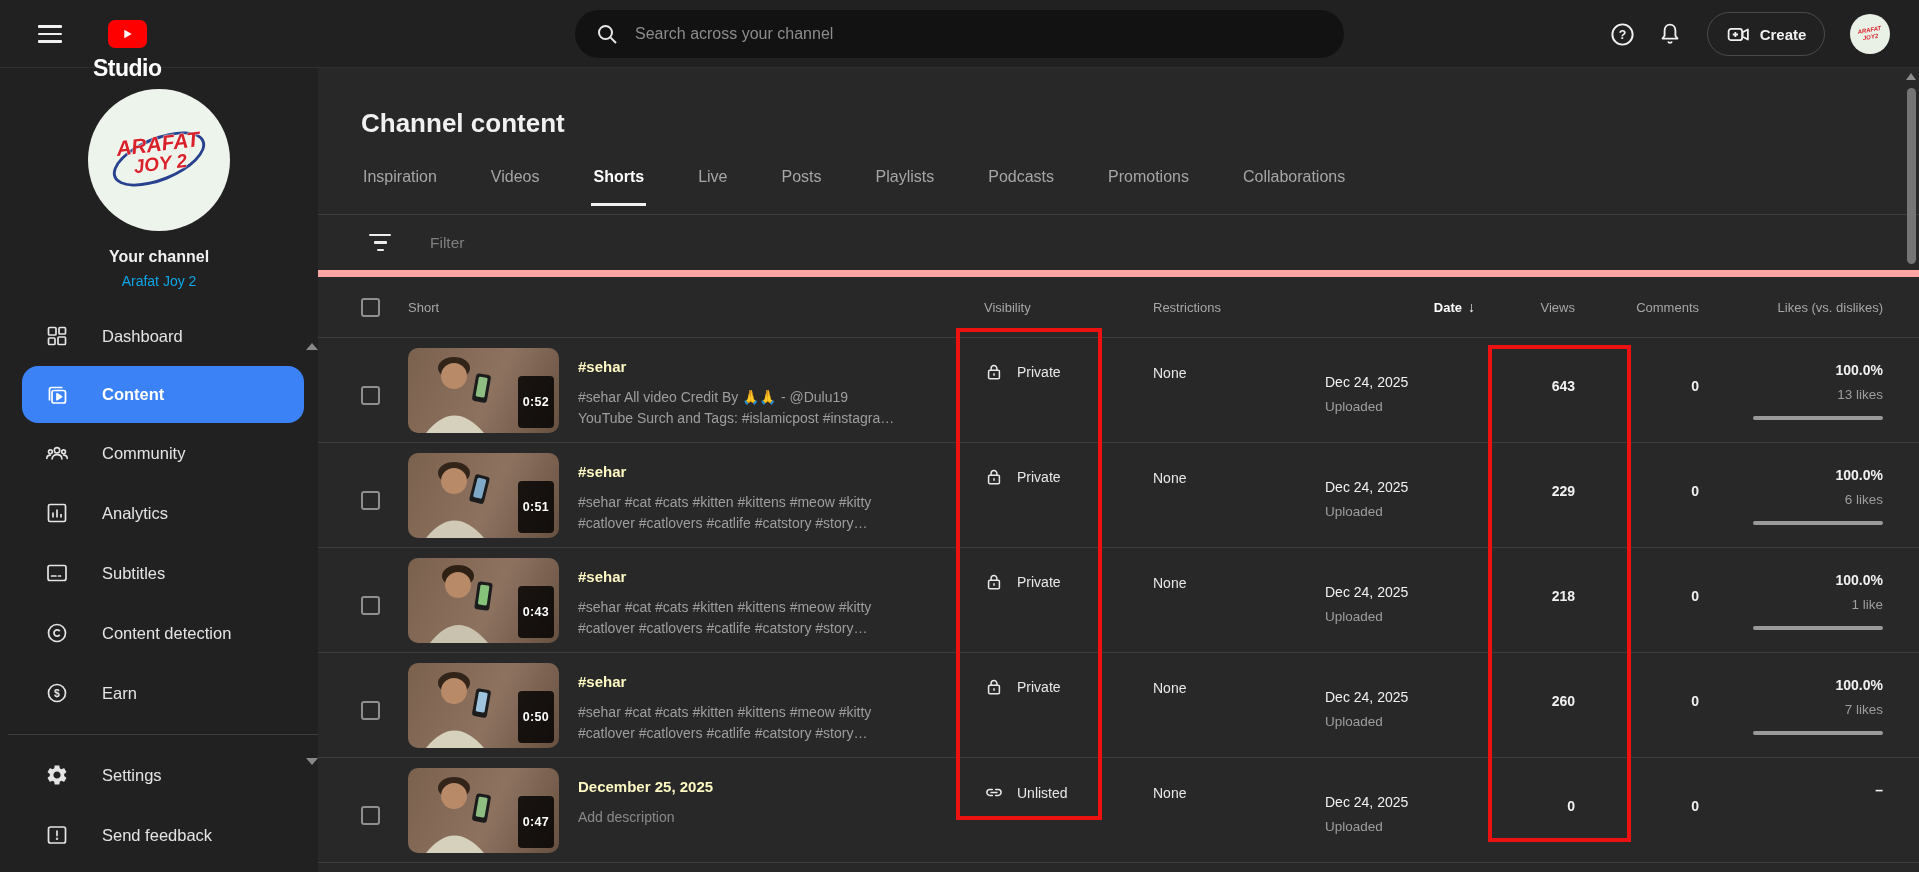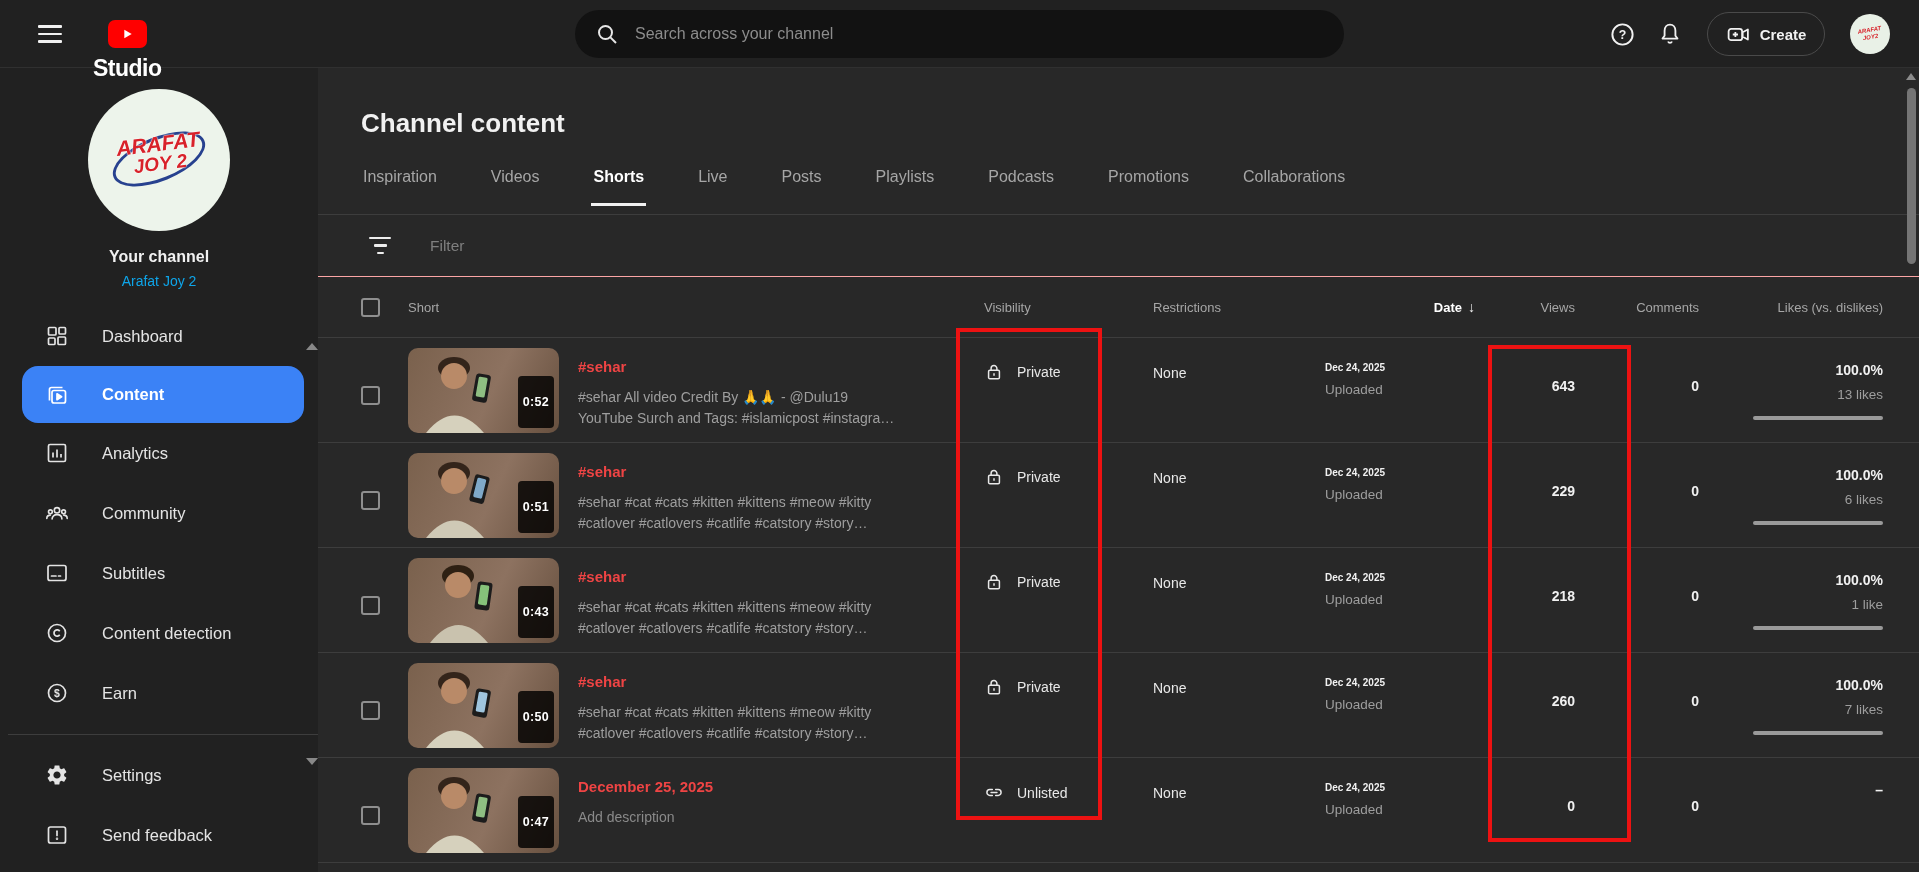--- a/index.html
+++ b/index.html
@@ -66,21 +66,21 @@
   
   .main { position:absolute; top:68px; left:318px; width:1601px; height:804px; background:#282828; }
   .page-title { padding:40px 4px 0 43px; font-size:26px; font-weight:bold; color:#f1f1f1; }
   .tabs { display:flex; gap:50px; padding-left:43px; margin-top:21px; height:55px;
     border-bottom:1px solid #3d3d3d; align-items:flex-start; }
   .tab { font-size:16px; color:#a6a6a6; padding:8px 2px 20px 2px; cursor:pointer; background:none; border:none;
     font-family:"Liberation Sans", sans-serif; position:relative; }
   .tab.selected { color:#fff; font-weight:bold; }
   .tab.selected::after { content:""; position:absolute; left:0; right:0; bottom:0; height:3px; background:#f1f1f1; }
 
-  .filter-row { height:62px; border-bottom:1px solid #fca5a5; display:flex; align-items:center; padding-left:50px; }
+  .filter-row { height:62px; border-bottom:7px solid #fca5a5; display:flex; align-items:center; padding-left:50px; }
   .funnel { display:flex; flex-direction:column; align-items:center; gap:5px; width:24px; cursor:pointer; }
   .funnel i { display:block; height:2.5px; background:#ededed; border-radius:1px; }
   .funnel .f1{ width:22px; } .funnel .f2{ width:13px; } .funnel .f3{ width:7px; }
   .filter-row input { margin-left:38px; background:transparent; border:none; outline:none; color:#ddd;
     font-size:15.5px; width:500px; font-family:"Liberation Sans", sans-serif; }
   .filter-row input::placeholder { color:#7f7f7f; }
 
   .grid-row { display:grid; grid-template-columns:47px 170px 1fr 169px 172px 150px 100px 124px 184px;
     padding-left:43px; padding-right:36px; align-items:start; }
   .thead { height:61px; border-bottom:1px solid #3d3d3d; align-items:center; }
@@ -93,29 +93,29 @@
   .cb { width:19px; height:19px; border:2px solid #8f8f8f; border-radius:3px; margin-top:28px; cursor:pointer; }
   .thead .cb { margin-top:0; }
 
   .thumb { width:151px; height:85px; border-radius:10px; position:relative; overflow:hidden; margin-top:-10px;
     background:linear-gradient(115deg,#7a614d 0%,#8d7260 55%,#67503f 100%); }
   .thumb svg { position:absolute; left:0; top:0; }
   .dur { position:absolute; right:5px; bottom:5px; background:rgba(0,0,0,.82); color:#fff; font-size:12.5px;
     font-weight:bold; padding:19px 5px; border-radius:4px; letter-spacing:.3px; }
 
   .cell-title { padding-right:30px; }
-  .v-title { font-size:15px; font-weight:bold; color:#ef4444; margin-bottom:12px; }
+  .v-title { font-size:15px; font-weight:bold; color:#fef9c3; margin-bottom:12px; }
   .v-desc { font-size:14px; color:#9e9e9e; line-height:1.5; }
   .v-desc.placeholder { color:#8a8a8a; }
 
   .vis { display:flex; align-items:center; gap:13px; margin-top:4px; }
   .vis svg { flex:0 0 20px; }
   .vis-label { font-size:14px; color:#e8e8e8; }
   .restr { font-size:14px; color:#e8e8e8; margin-top:7px; }
-  .date-main { font-size:10px; font-weight:bold; color:#f1f1f1; margin-top:4px; }
+  .date-main { font-size:14px; font-weight:normal; color:#f1f1f1; margin-top:16px; }
   .date-sub { font-size:13.5px; color:#9e9e9e; margin-top:9px; }
   .views, .comments { font-size:14px; font-weight:bold; color:#f1f1f1; margin-top:20px; }
   .likes-pct { font-size:14px; font-weight:bold; color:#f1f1f1; margin-top:4px; }
   .likes-sub { font-size:13.5px; color:#9e9e9e; margin-top:9px; }
   .likes-bar { margin-top:14px; margin-left:54px; height:4px; background:#9a9a9a; border-radius:2px; }
 
   
   .anno { position:absolute; border:4px solid #ed1212; z-index:40; pointer-events:none; }
   .anno-visibility { left:956px; top:328px; width:146px; height:492px; }
   .anno-views { left:1488px; top:345px; width:143px; height:497px; }
@@ -201,36 +201,36 @@
       </div>
       <div class="sb-item selected">
         <svg class="sb-icon" viewBox="0 0 24 24" fill="none" stroke="#fff" stroke-width="1.7" stroke-linejoin="round">
             <path d="M4.5 17.5v-11a2 2 0 0 1 2-2h11"></path>
             <rect x="7" y="7.5" width="13.5" height="12.5" rx="2"></rect>
             <path d="M12 10.8l4.6 2.95L12 16.7z" fill="#fff"></path>
           </svg>
         <span class="sb-label">Content</span>
       </div>
       <div class="sb-item">
-        <svg class="sb-icon" viewBox="0 0 24 24" fill="none" stroke="#e4e4e4" stroke-width="1.7">
-            <rect x="3.5" y="3.5" width="17" height="17" rx="1.5"></rect>
-            <path d="M8 16.5v-5M12 16.5v-8M16 16.5v-3.5"></path>
-          </svg>
-        <span class="sb-label">Analytics</span>
-      </div>
-      <div class="sb-item">
         <svg class="sb-icon" viewBox="0 0 24 24" fill="none" stroke="#e4e4e4" stroke-width="1.6" stroke-linecap="round">
             <circle cx="12" cy="9.3" r="2.7"></circle>
             <path d="M7.1 18c0-2.7 2.1-4.4 4.9-4.4s4.9 1.7 4.9 4.4"></path>
             <circle cx="5.4" cy="10.8" r="1.9"></circle>
             <path d="M1.8 17.4c0-2 1.5-3.3 3.6-3.3"></path>
             <circle cx="18.6" cy="10.8" r="1.9"></circle>
             <path d="M22.2 17.4c0-2-1.5-3.3-3.6-3.3"></path>
           </svg>
         <span class="sb-label">Community</span>
+      </div>
+      <div class="sb-item">
+        <svg class="sb-icon" viewBox="0 0 24 24" fill="none" stroke="#e4e4e4" stroke-width="1.7">
+            <rect x="3.5" y="3.5" width="17" height="17" rx="1.5"></rect>
+            <path d="M8 16.5v-5M12 16.5v-8M16 16.5v-3.5"></path>
+          </svg>
+        <span class="sb-label">Analytics</span>
       </div>
       <div class="sb-item">
         <svg class="sb-icon" viewBox="0 0 24 24" fill="none" stroke="#e4e4e4" stroke-width="1.7" stroke-linecap="round">
             <rect x="3" y="4.5" width="18" height="15" rx="2"></rect>
             <path d="M6.5 15h4.5M13.5 15h2"></path>
           </svg>
         <span class="sb-label">Subtitles</span>
       </div>
       <div class="sb-item">
         <svg class="sb-icon" viewBox="0 0 24 24" fill="none" stroke="#e4e4e4" stroke-width="1.7">

